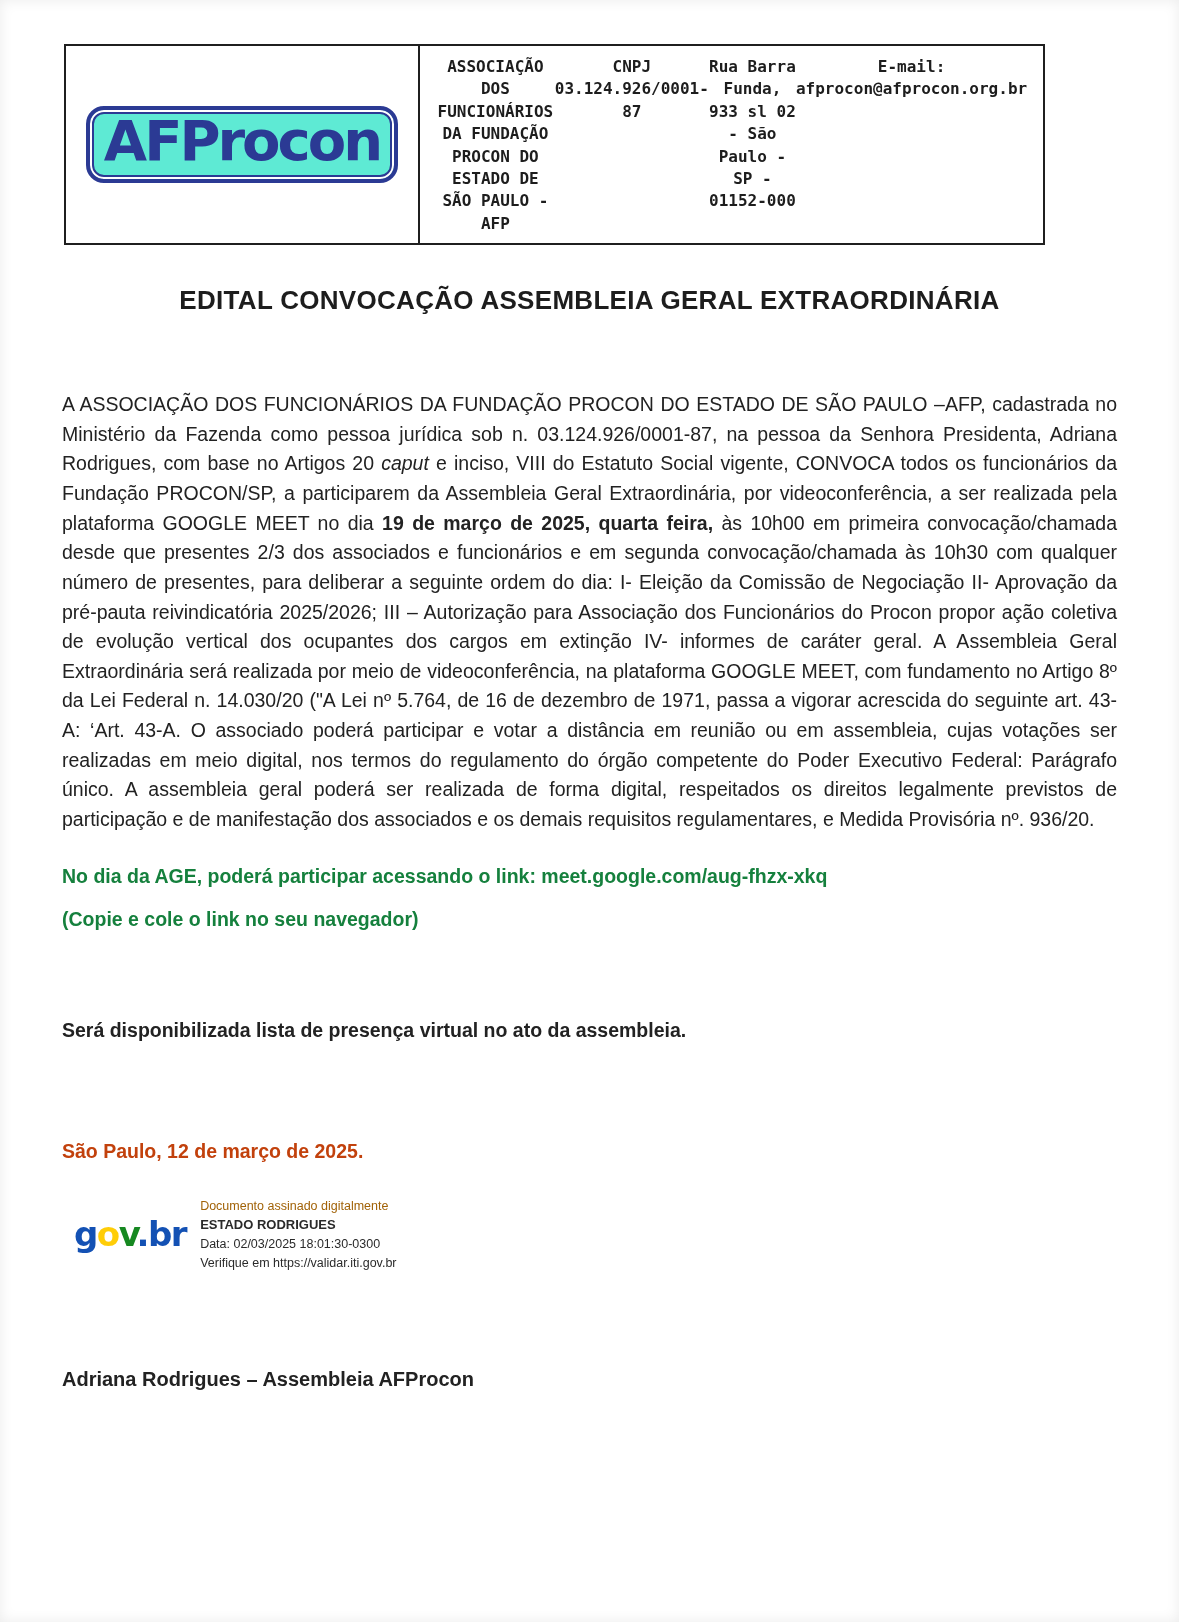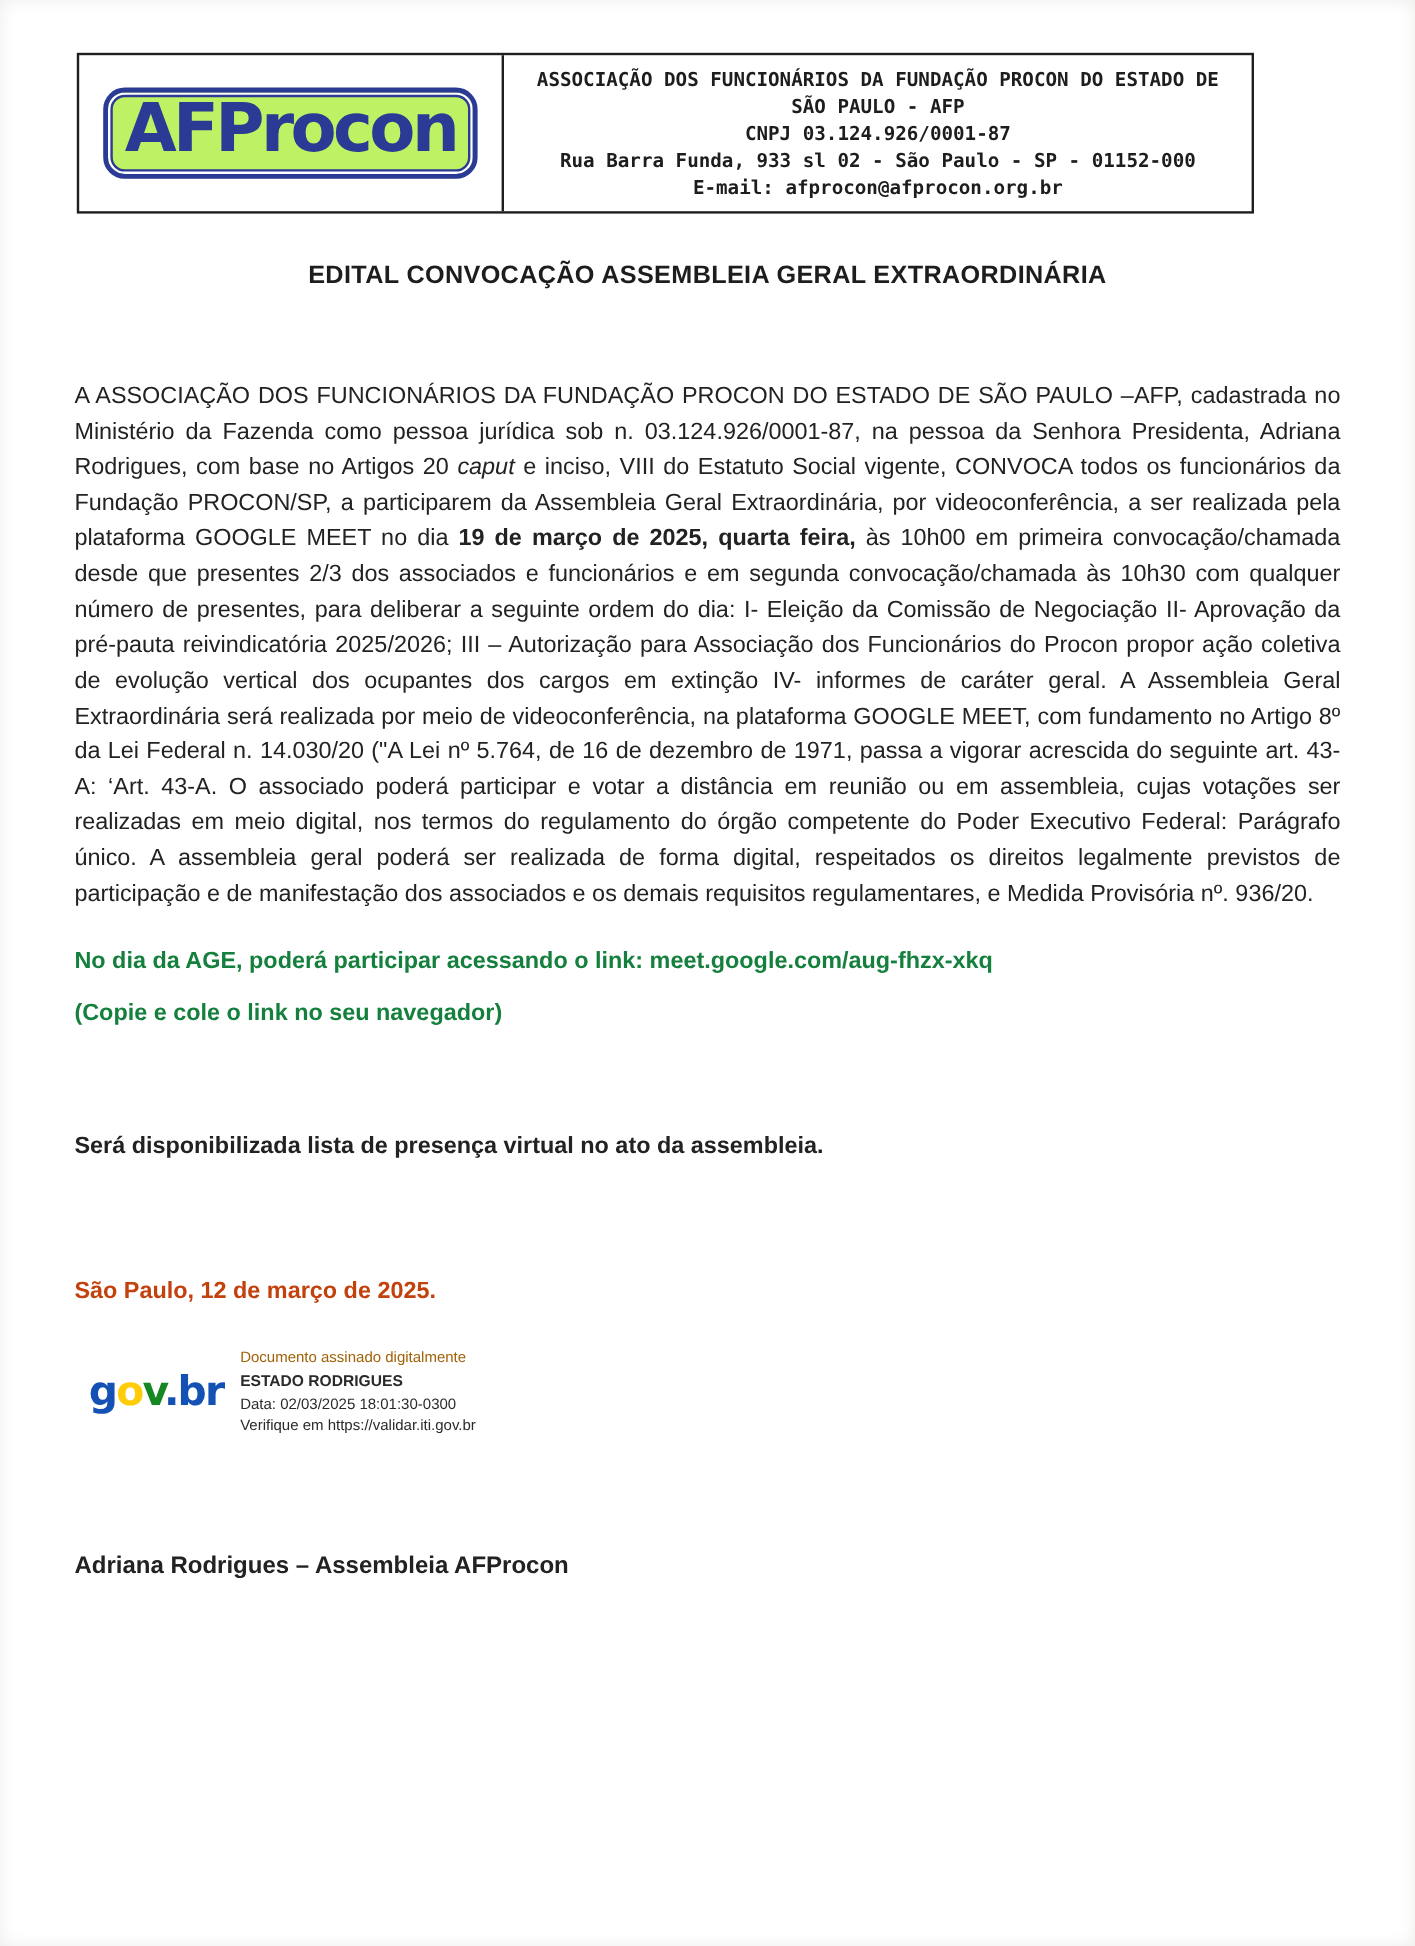--- a/index.html
+++ b/index.html
@@ -27,50 +27,50 @@
     display: flex;
     align-items: center;
     justify-content: center;
     padding: 16px 10px;
   }
   .logo-frame {
     border: 4px solid #2b3a94;
     border-radius: 18px;
     padding: 2px 14px 8px 14px;
     box-shadow: inset 0 0 0 2px #ffffff, inset 0 0 0 4px #2b3a94;
-    background: #bef264;
+    background: #5eead4;
   }
   .logo-text {
     font-family: "DejaVu Sans", sans-serif;
     font-weight: bold;
     font-size: 56px;
     line-height: 1.05;
     color: #2b3a94;
     letter-spacing: -3px;
   }
   .letterhead-right {
     flex: 1;
     border-left: 2px solid #1f1f1f;
     text-align: center;
     padding: 10px 16px 8px 16px;
     font-family: "DejaVu Sans Mono", monospace;
     font-size: 16px;
     font-weight: bold;
     line-height: 1.4;
     display: flex;
-    flex-direction: column;
+    flex-direction: row;
     justify-content: center;
   }
   .org-line { white-space: normal; }
 
   
   .doc-title {
     text-align: center;
     font-weight: bold;
-    font-size: 21px;
+    font-size: 26px;
     letter-spacing: 0.3px;
     margin-top: 40px;
   }
 
   
   .body-par {
     margin-top: 74px;
     text-align: justify;
     font-size: 19.5px;
     line-height: 1.52;

